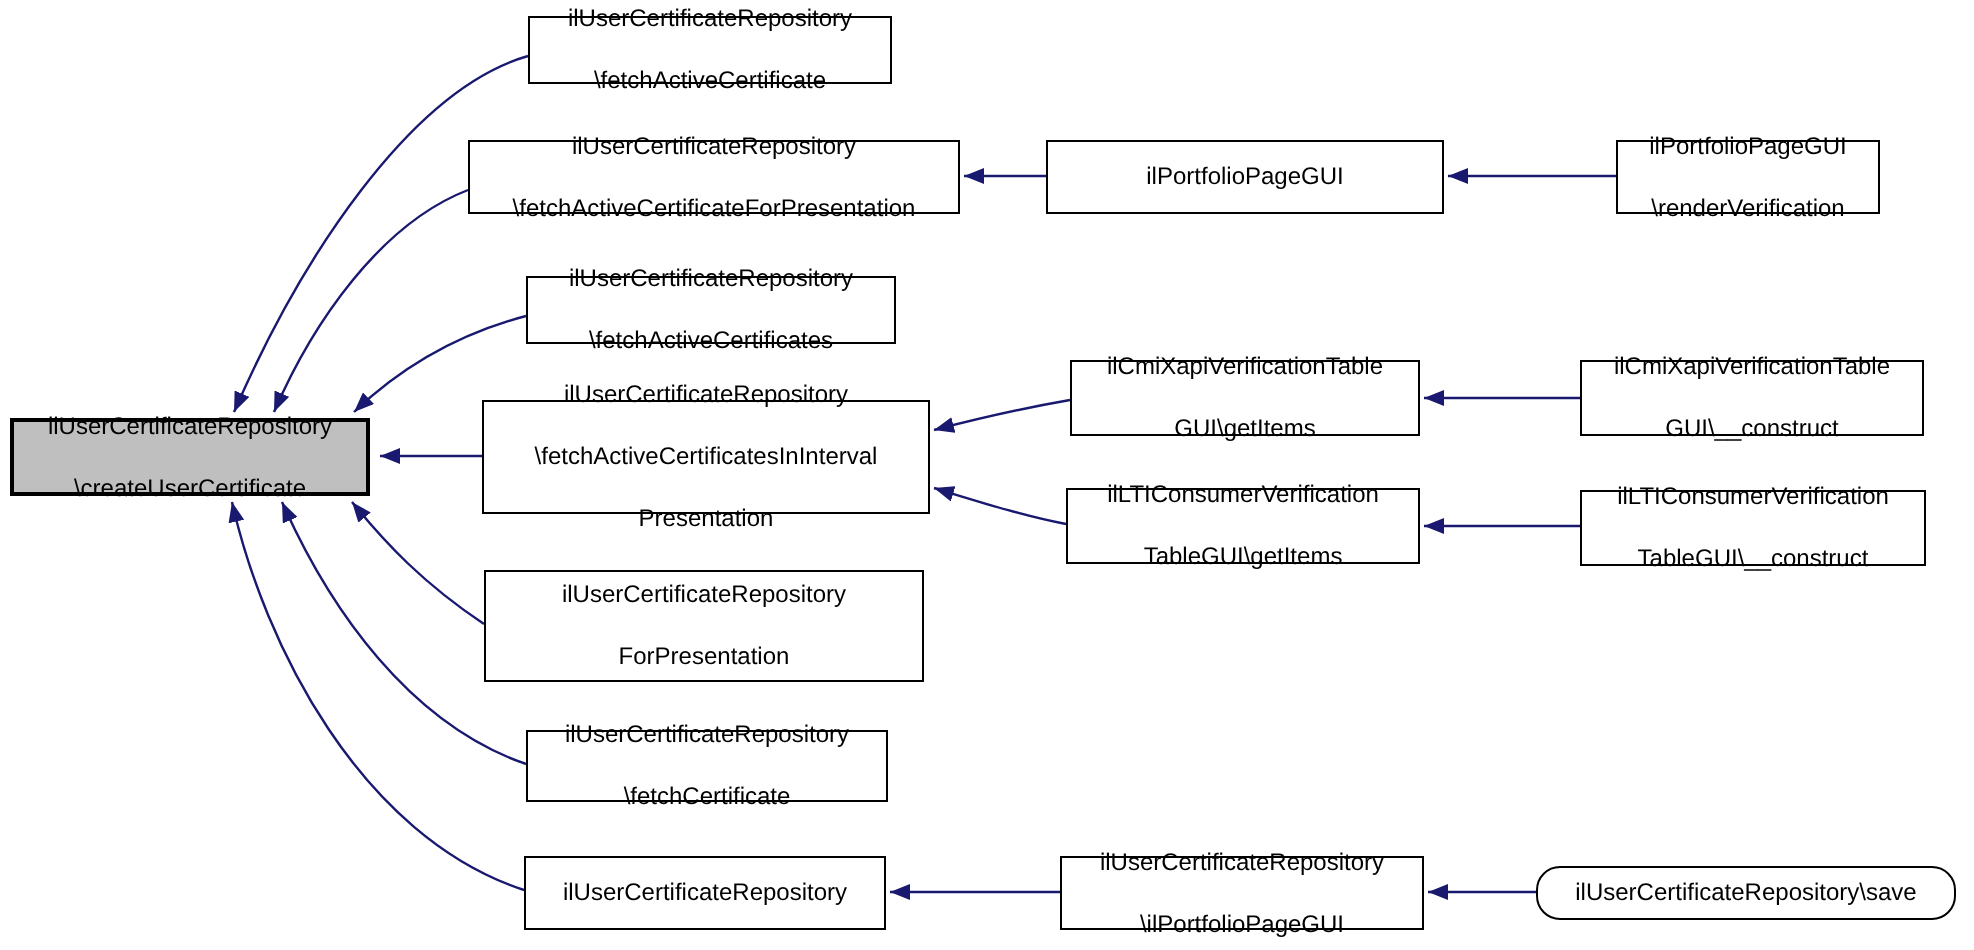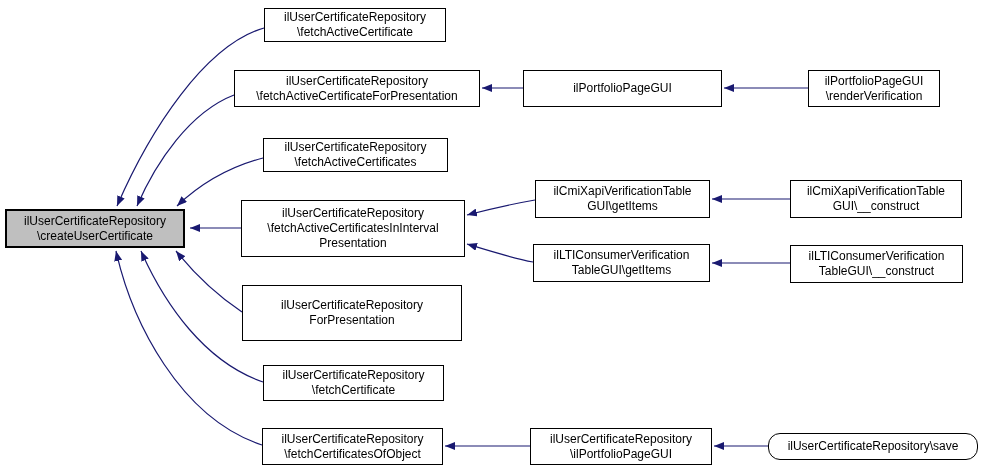--- a/index.html
+++ b/index.html
@@ -7,21 +7,21 @@
     position:relative;width:987px;height:475px;background:#ffffff;overflow:hidden;
     font-family:"Liberation Sans","DejaVu Sans",sans-serif;
   }
   .edges{position:absolute;left:0;top:0;width:987px;height:475px;}
   .edge{stroke:#191970;stroke-width:1.2;fill:none;}
   .node{
     position:absolute;box-sizing:border-box;
     background:#ffffff;border:1px solid #000000;
     display:flex;flex-direction:column;justify-content:center;align-items:center;
     font-size:12px;line-height:15px;color:#000000;text-align:center;
-    white-space:nowrap;cursor:pointer;
+    white-space:nowrap;cursor:pointer;gap:16px;
   }
   .node.current{background:#bfbfbf;border:2px solid #000000;cursor:default;}
   .nl{display:block;}
 </style>
 </head>
 <body>
 
 <div class="canvas">
 
   <svg class="edges" viewBox="0 0 987 475" xmlns="http://www.w3.org/2000/svg">
@@ -107,21 +107,20 @@
     <span class="nl">ForPresentation</span>
   </div>
 
   <div class="node" style="left:263px;top:365px;width:181px;height:36px;">
     <span class="nl">ilUserCertificateRepository</span>
     <span class="nl">\fetchCertificate</span>
   </div>
 
   <div class="node" style="left:262px;top:428px;width:181px;height:37px;">
     <span class="nl">ilUserCertificateRepository</span>
-    <span class="nl">\fetchCertificatesOfObject</span>
   </div>
 
   <div class="node" style="left:530px;top:428px;width:182px;height:37px;">
     <span class="nl">ilUserCertificateRepository</span>
     <span class="nl">\ilPortfolioPageGUI</span>
   </div>
 
   <div class="node" style="left:768px;top:433px;width:210px;height:27px;border-radius:12px;">
     <span class="nl">ilUserCertificateRepository\save</span>
   </div>

